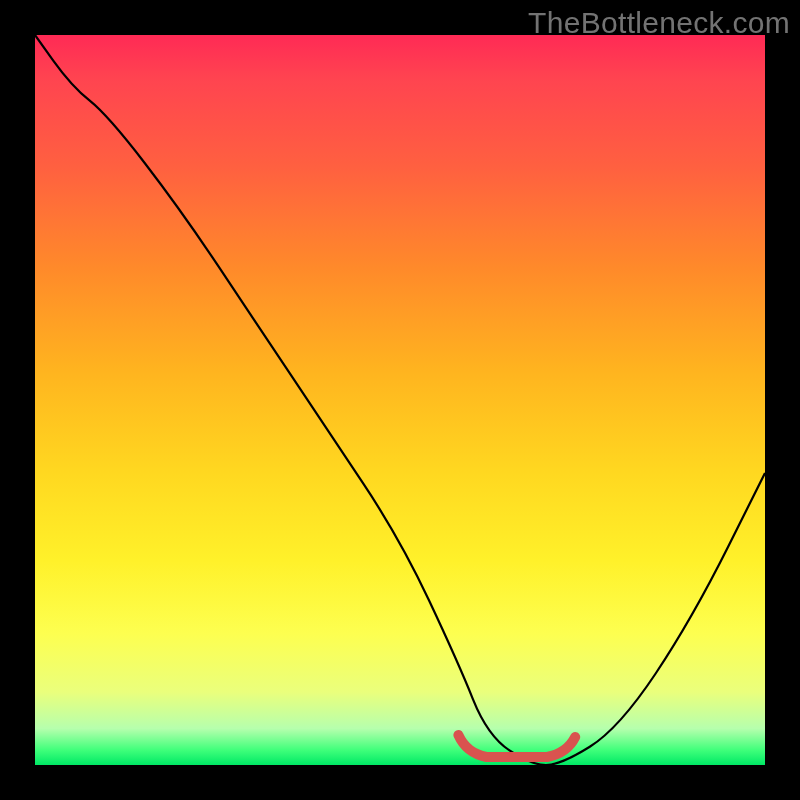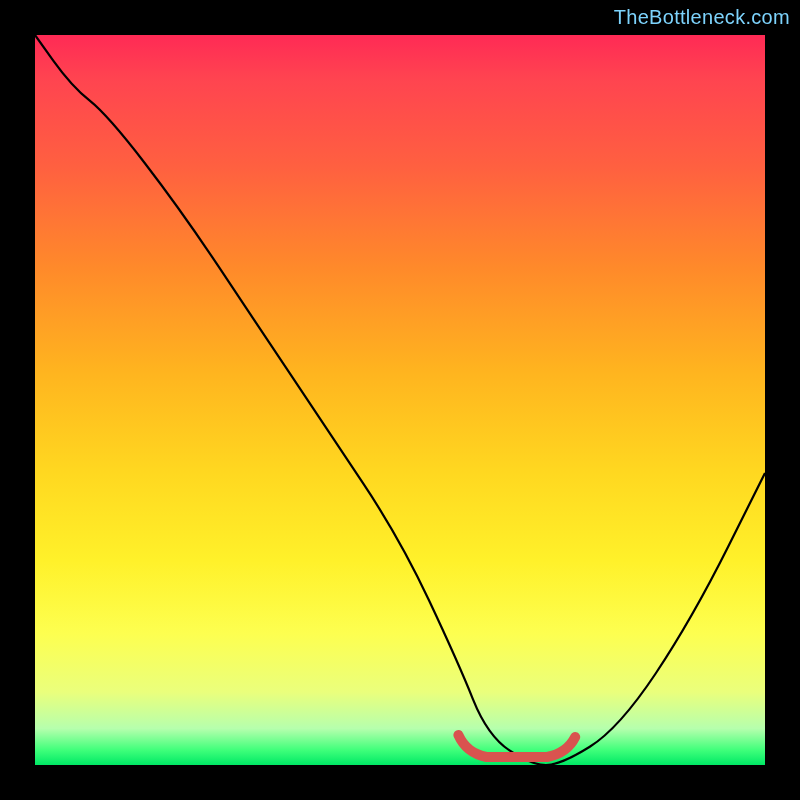--- a/index.html
+++ b/index.html
@@ -7,22 +7,22 @@
     width: 800px;
     height: 800px;
     background: #000;
     position: relative;
     font-family: Arial, sans-serif;
   }
   .watermark {
     position: absolute;
     top: 6px;
     right: 10px;
-    color: #7dd3fc;
-    font-size: 20px;
+    color: #737373;
+    font-size: 30px;
     font-weight: 500;
     letter-spacing: 0.3px;
     z-index: 10;
     text-align: right;
   }
   .plot-area {
     position: absolute;
     left: 35px;
     top: 35px;
     width: 730px;

